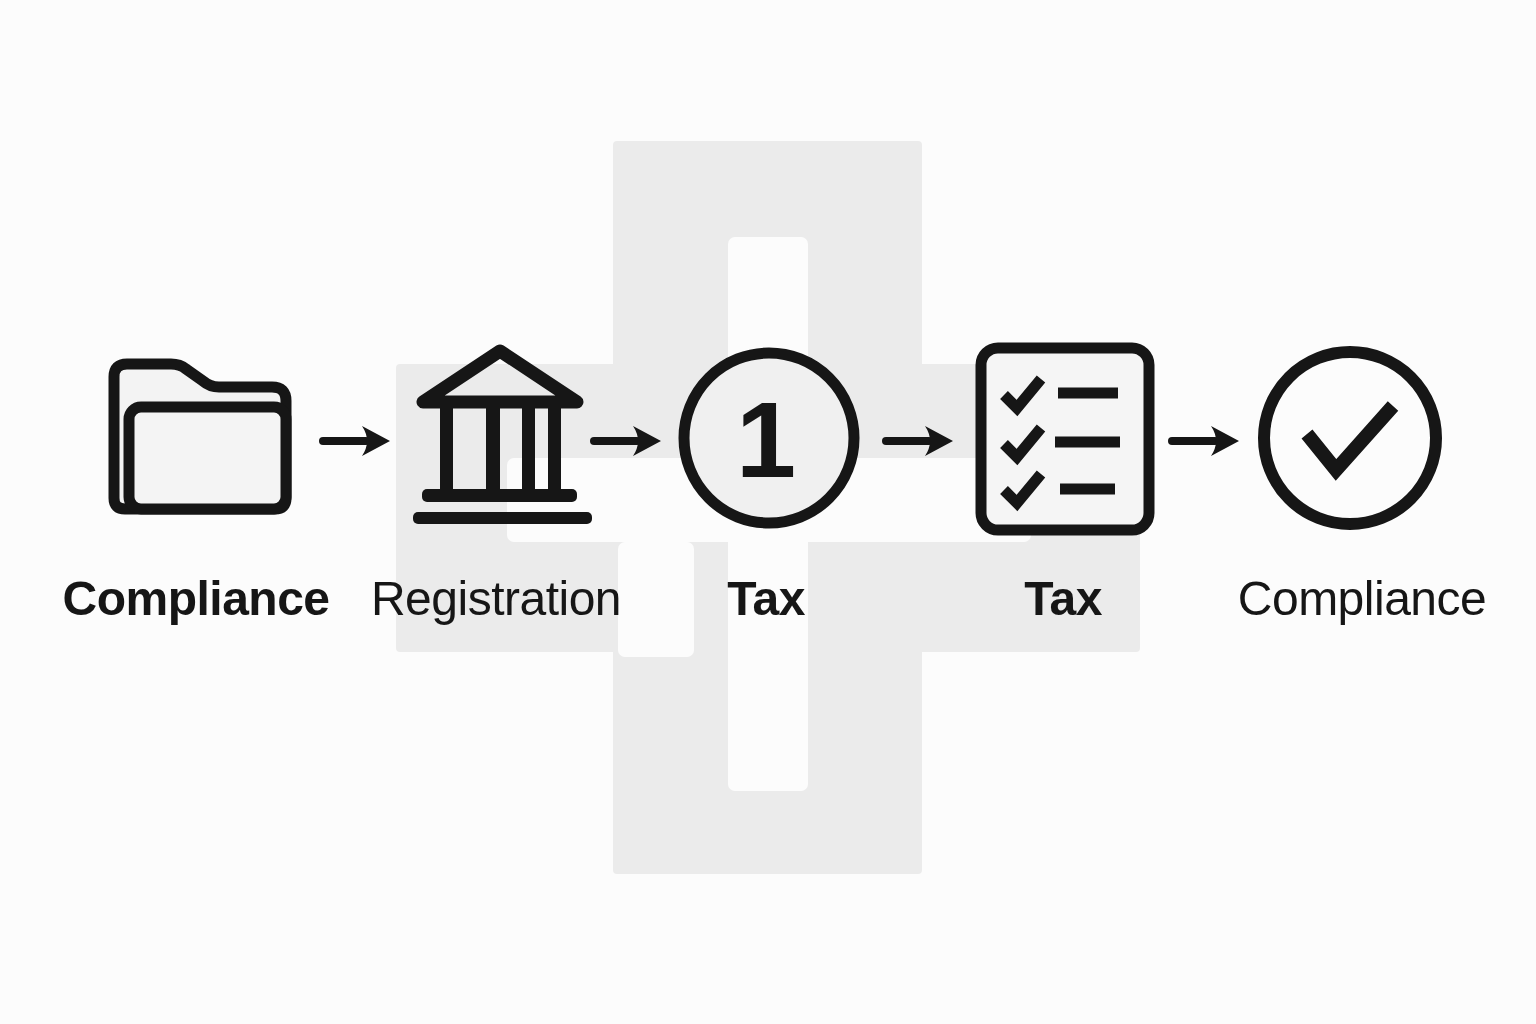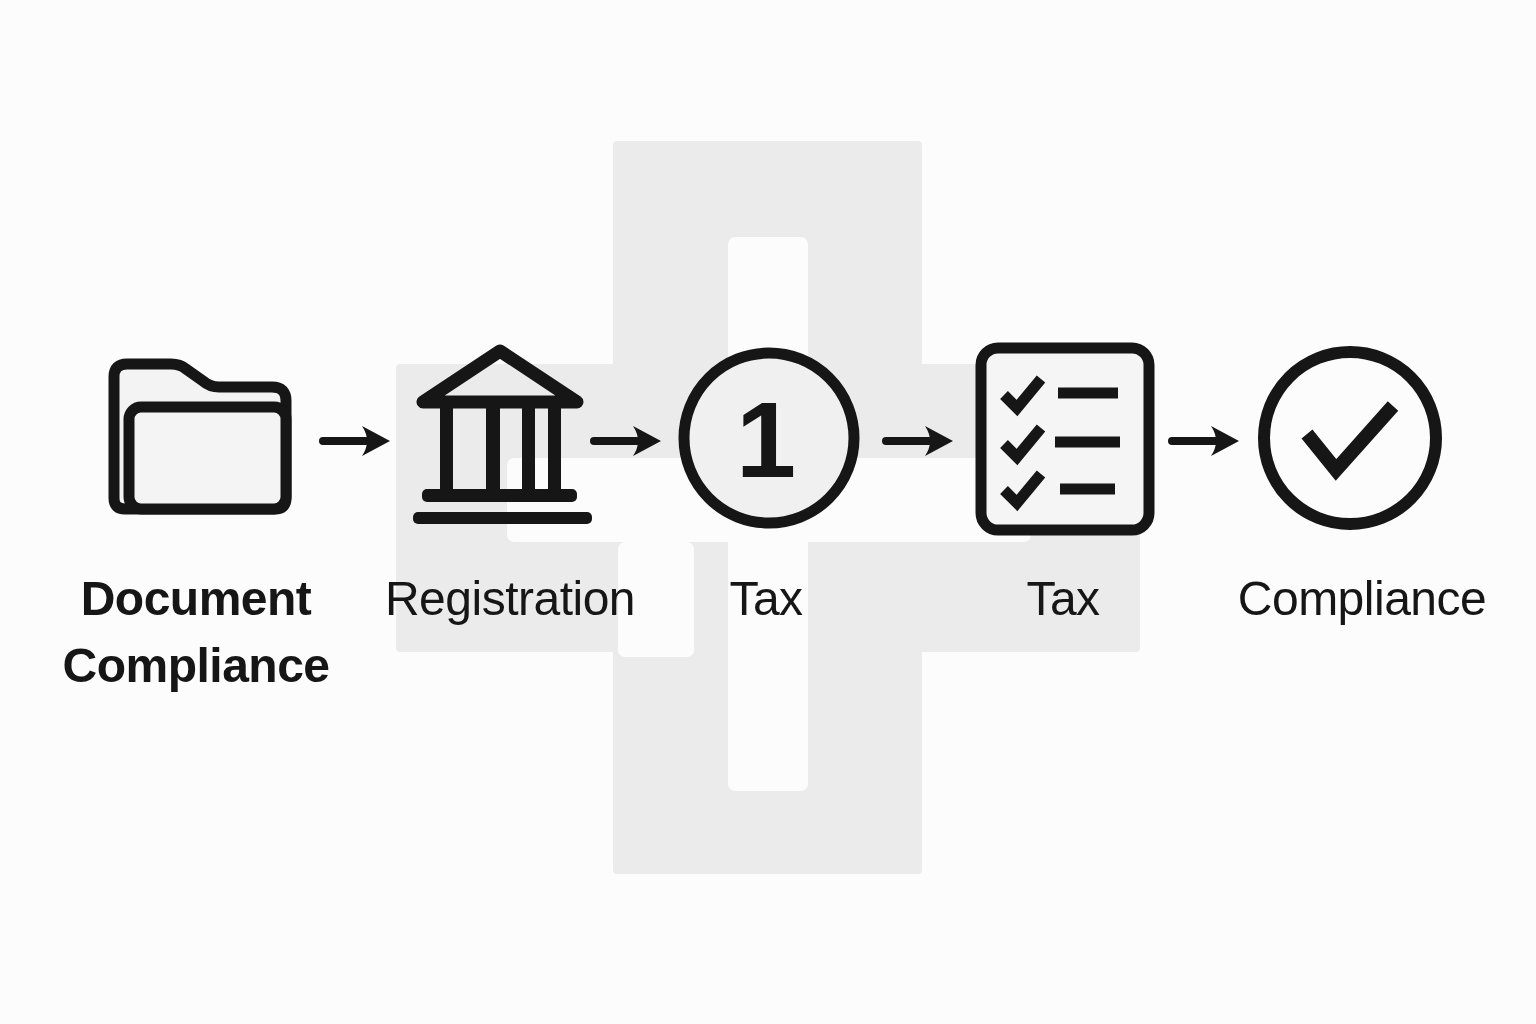--- a/index.html
+++ b/index.html
@@ -16,21 +16,21 @@
   .slot-n{left:618px;top:542px;width:76px;height:115px;}
   
   .icon-svg,.arrow-layer{position:absolute;}
   .arrow-layer{left:0;top:0;}
   
   .step-label{position:absolute;top:565px;transform:translateX(-50%);
     text-align:center;font-size:48px;line-height:67px;letter-spacing:-0.5px;
     color:#161616;white-space:nowrap;}
   .step-label div{display:block;}
   .w700{font-weight:700;}
-  .w600{font-weight:400;}
+  .w600{font-weight:700;}
   .w500{font-weight:500;}
   .w400{font-weight:400;}
 </style>
 </head>
 <body>
 
 <div class="stage">
 
   <div>
     <div class="wm wm-gray wm-v"></div>
@@ -91,25 +91,24 @@
       <line x1="886" y1="441" x2="929" y2="441" stroke="#161616" stroke-width="8" stroke-linecap="round"></line>
       <path d="M925 426 Q935 441 925 456 L953 441 Z" fill="#161616"></path>
     </g>
     <g>
       <line x1="1172" y1="441" x2="1215" y2="441" stroke="#161616" stroke-width="8" stroke-linecap="round"></line>
       <path d="M1211 426 Q1221 441 1211 456 L1239 441 Z" fill="#161616"></path>
     </g>
   </svg>
 
   <div class="step-label w700" style="left:196px">
-    <div>Document</div>
     <div>Compliance</div>
   </div>
 
-  <div class="step-label w500" style="left:510px">
+  <div class="step-label w500" style="left:496px">
     <div>Registration</div>
   </div>
 
   <div class="step-label w600" style="left:766px">
     <div>Tax</div>
   </div>
 
   <div class="step-label w600" style="left:1063px">
     <div>Tax</div>
   </div>

